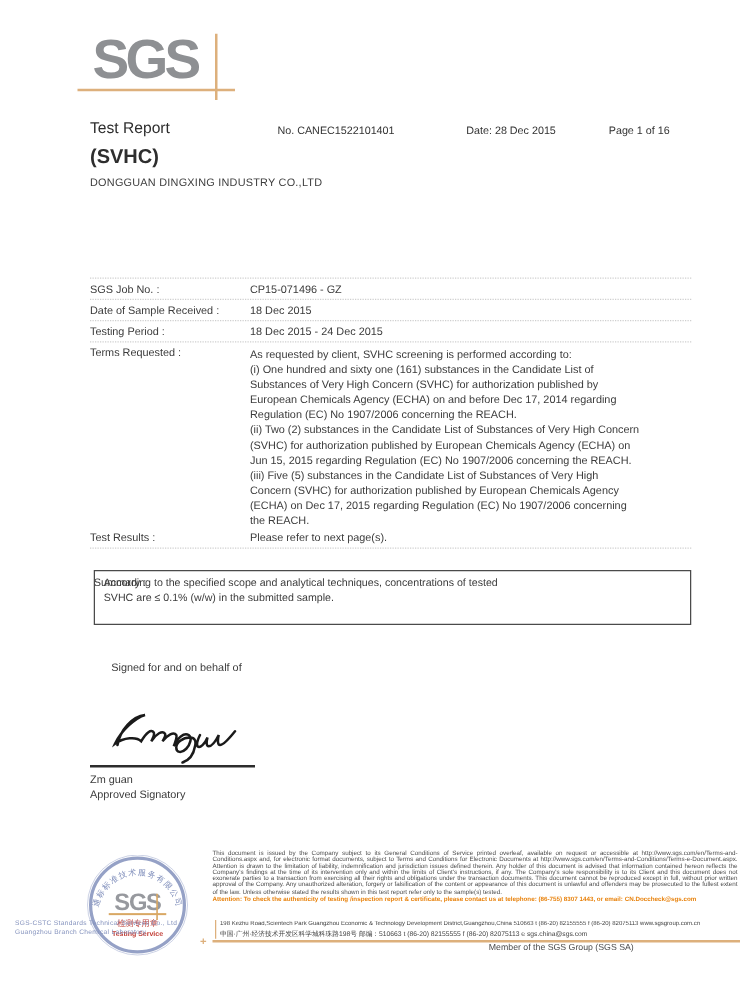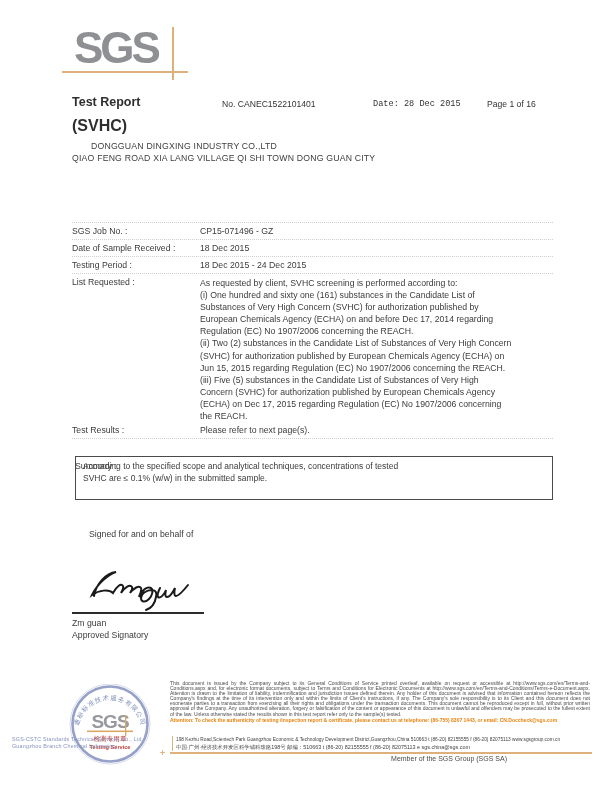--- a/index.html
+++ b/index.html
@@ -9,27 +9,27 @@
     font-family:"Liberation Sans", sans-serif; color:#3b3b3b;
   }
   .abs { position:absolute; }
 
   
   .logo-text { left:74px; top:26px; font-size:44px; font-weight:800; color:#8e9093; letter-spacing:-3px; line-height:1; }
   .logo-hline { left:62px; top:71px; width:126px; height:2px; background:#ddb07c; }
   .logo-vline { left:172px; top:27px; width:2px; height:53px; background:#ddb07c; }
 
   
-  .title1 { left:72px; top:95px; font-size:12.5px; font-weight:bold; color:#2e2e2e;text-align:center; }
+  .title1 { left:72px; top:95px; font-size:12.5px; font-weight:normal; color:#2e2e2e;text-align:center; }
   .title2 { left:72px; top:117px; font-size:16px; font-weight:bold; color:#2e2e2e; }
   .meta { top:99px; font-size:8.6px; color:#333; }
-  .meta-no { left:222px; } .meta-date { left:373px;font-family:Liberation Mono, monospace; } .meta-page { left:487px; }
+  .meta-no { left:222px; } .meta-date { left:373px; } .meta-page { left:487px; }
 
   
-  .client1 { left:72px; top:141px; font-size:8.7px; color:#3d3d3d; letter-spacing:.2px;margin-left:19px; }
+  .client1 { left:72px; top:141px; font-size:8.7px; color:#3d3d3d; letter-spacing:.2px; }
   .client2 { left:72px; top:153px; font-size:8.7px; color:#3d3d3d; letter-spacing:.2px; }
 
   
   .intro { left:72px; top:206px; width:485px; font-size:8.7px; }
   .lbl { left:72px; font-size:8.7px; }
   .val { left:200px; font-size:8.7px; }
   .r1 { top:226px; } .r2 { top:243px; } .r3 { top:260px; } .r4 { top:277px; } .r5 { top:425px; }
   .para { width:362px; line-height:12.1px; white-space:pre-line; }
   .sep { left:72px; width:481px; height:0; border-bottom:1px dotted #cfcfcf; }
   .sep1 { top:222px; } .sep2 { top:239px; } .sep3 { top:256px; } .sep4 { top:273px; } .sep5 { top:438px; }
@@ -77,37 +77,36 @@
   <div class="abs logo-hline"></div>
   <div class="abs logo-vline"></div>
 
   <div class="abs title1">Test Report</div>
   <div class="abs title2">(SVHC)</div>
   <div class="abs meta meta-no">No. CANEC1522101401</div>
   <div class="abs meta meta-date">Date: 28 Dec 2015</div>
   <div class="abs meta meta-page">Page 1 of 16</div>
 
   <div class="abs client1">DONGGUAN DINGXING INDUSTRY CO.,LTD</div>
-  <div class="abs client2">QIAO FENG ROAD XIA LANG VILLAGE QI SHI TOWN DONG GUAN CITY</div>
 
   <div class="abs sep sep1"></div>
 
   <div class="abs lbl r1">SGS Job No. :</div>
   <div class="abs val r1">CP15-071496 - GZ</div>
   <div class="abs sep sep2"></div>
 
   <div class="abs lbl r2">Date of Sample Received :</div>
   <div class="abs val r2">18 Dec 2015</div>
   <div class="abs sep sep3"></div>
 
   <div class="abs lbl r3">Testing Period :</div>
   <div class="abs val r3">18 Dec 2015 - 24 Dec 2015</div>
   <div class="abs sep sep4"></div>
 
-  <div class="abs lbl r4">List Requested :</div>
+  <div class="abs lbl r4">Terms Requested :</div>
   <div class="abs val r4 para">As requested by client, SVHC screening is performed according to:
 (i) One hundred and sixty one (161) substances in the Candidate List of
 Substances of Very High Concern (SVHC) for authorization published by
 European Chemicals Agency (ECHA) on and before Dec 17, 2014 regarding
 Regulation (EC) No 1907/2006 concerning the REACH.
 (ii) Two (2) substances in the Candidate List of Substances of Very High Concern
 (SVHC) for authorization published by European Chemicals Agency (ECHA) on
 Jun 15, 2015 regarding Regulation (EC) No 1907/2006 concerning the REACH.
 (iii) Five (5) substances in the Candidate List of Substances of Very High
 Concern (SVHC) for authorization published by European Chemicals Agency

